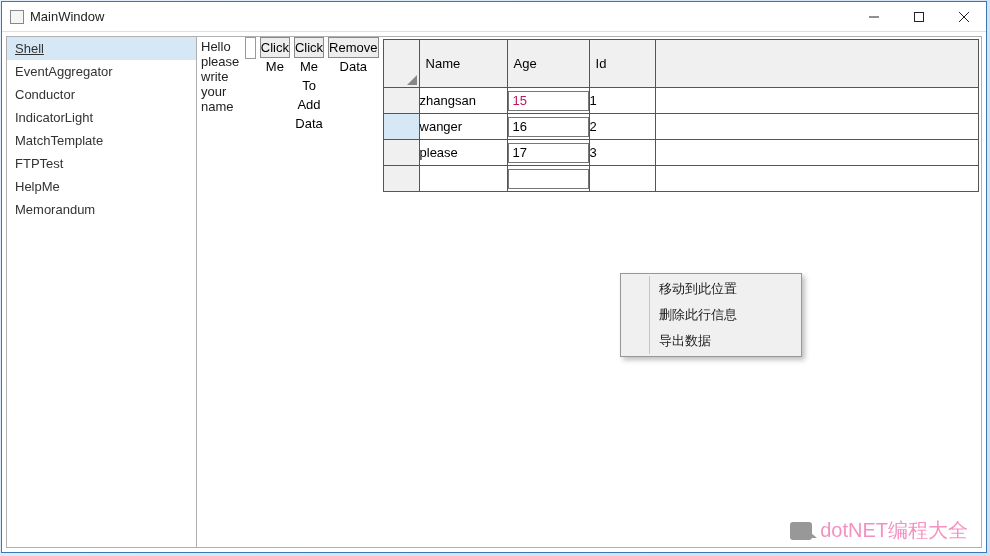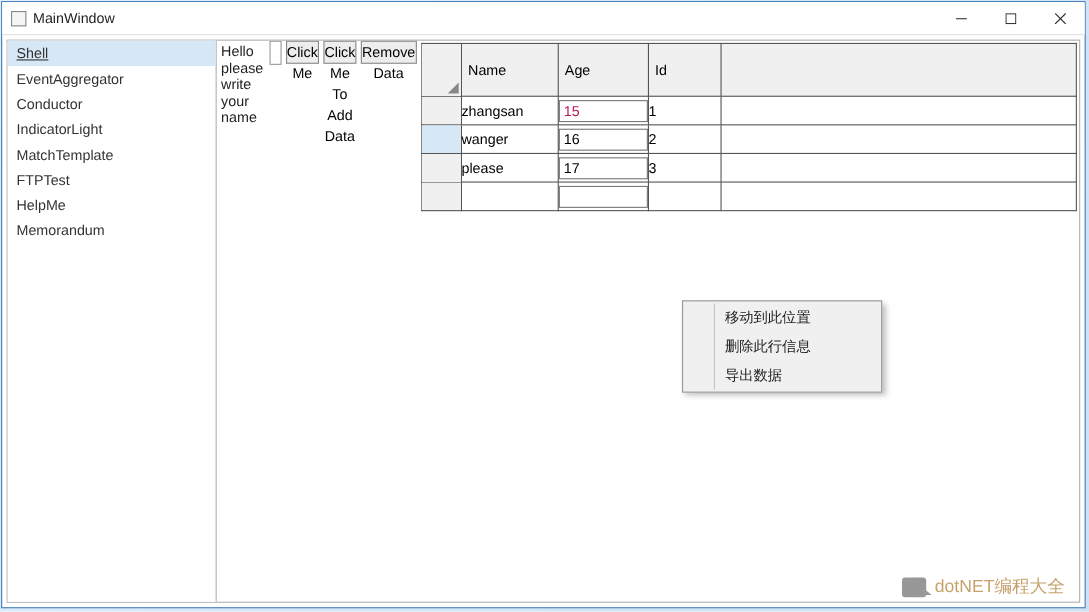--- a/index.html
+++ b/index.html
@@ -30,21 +30,21 @@
   td.age-cell { padding: 2px; }
   .age-box { border: 1px solid #777; height: 20px; padding: 1px 4px; display: block; }
   .age-red { color: #be185d; }
   tr.selected .row-header { background: #d6e8f6; }
   .context-menu { position: absolute; top: 253px; left: 620px; width: 182px; background: #f0f0f0; border: 1px solid #979797; box-shadow: 3px 3px 5px rgba(0,0,0,0.25); padding: 2px; margin-top: 20px; }
   .context-menu .gutter { position: absolute; left: 28px; top: 2px; bottom: 2px; width: 1px; background: #c5c5c5; }
   .ctx-item { padding: 4px 10px 4px 36px; color: #222; cursor: default; }
   .watermark { position: absolute; right: 22px; bottom: 12px; display: flex; align-items: center; gap: 8px; opacity: 0.6; }
   .wm-icon { width: 22px; height: 18px; background: #555; border-radius: 3px; position: relative; }
   .wm-icon::after { content:""; position:absolute; right:-5px; bottom:2px; width:0; height:0; border-style:solid; border-width:5px 0 0 6px; border-color: transparent transparent transparent #555; }
-  .wm-text { font-size: 16px; color: #a16207; font-weight: 500; }
+  .wm-text { font-size: 20px; color: #ec4899; font-weight: 500; }
 </style>
 </head>
 <body>
 
 <div class="window">
   <div class="titlebar">
     <span class="app-icon"></span>
     <span class="title">MainWindow</span>
     <div class="winbtns">
       <div class="winbtn">

